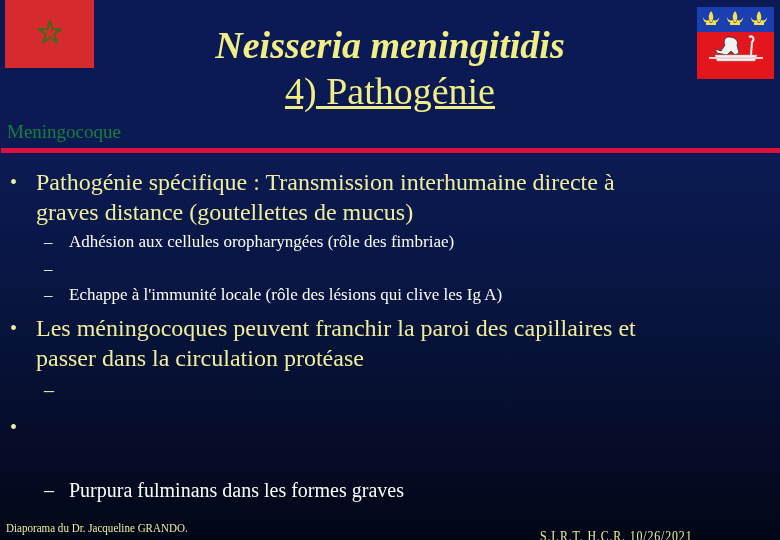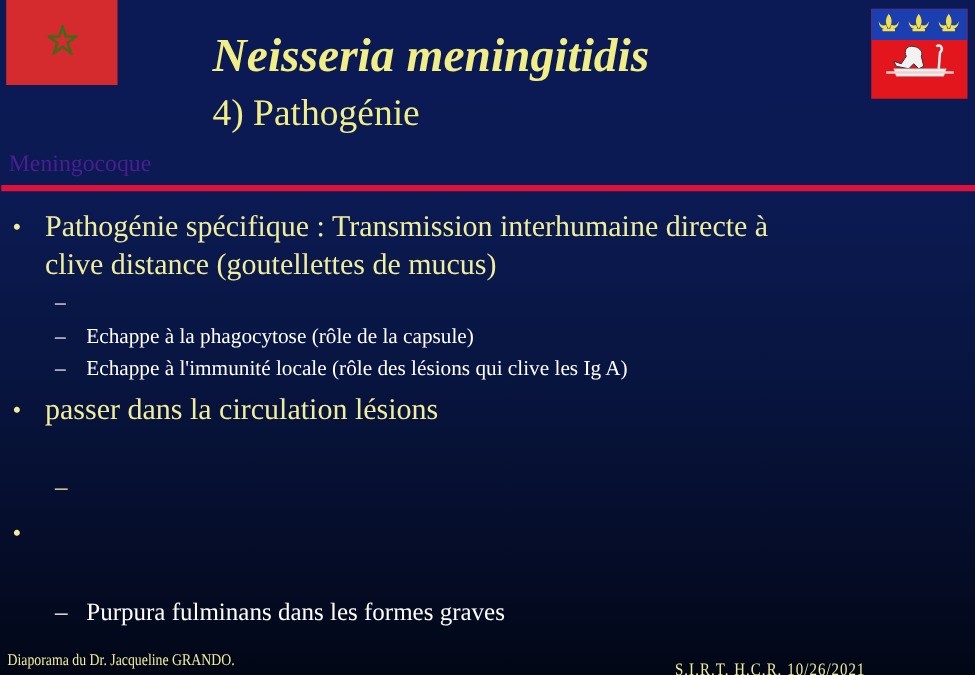--- a/index.html
+++ b/index.html
@@ -13,28 +13,28 @@
       background: #d62b2e;
     }
     .flag-morocco svg { position: absolute; left: 33px; top: 20px; }
     .crest {
       position: absolute; left: 697px; top: 7px; width: 77px; height: 72px;
       background: #e2161c; overflow: hidden;
     }
     .crest .chief { position: absolute; left: 0; top: 0; width: 100%; height: 25px; background: #1b3fb0; }
     .crest svg { position: absolute; left: 0; top: 0; }
     .subject {
-      position: absolute; left: 7px; top: 121px; font-size: 19px; color: #4c1d95;
+      position: absolute; left: 7px; top: 121px; font-size: 19px; color: #15803d;
     }
     .title {
-      position: absolute; left: 170px; top: 22px; width: 440px; text-align: left;
+      position: absolute; left: 170px; top: 22px; width: 440px; text-align: center;
       color: #f0ee84; line-height: 46px;
     }
     .title .t1 { font-style: italic; font-weight: bold; font-size: 38px; display: block; }
-    .title .t2 { font-size: 30px; display: block; }
+    .title .t2 { font-size: 38px; display: block; text-decoration: underline; }
     .rule {
       position: absolute; left: 1px; top: 148px; width: 779px; height: 5px; background: #dc123c;
     }
     .content { position: absolute; left: 0; top: 165px; width: 780px; }
     .b1 {
       position: absolute; left: 36px; width: 720px; font-size: 24px; color: #f0ee9a; line-height: 30px;
     }
     .b1 .dot {
       position: absolute; left: -26px; top: 0; font-size: 20px; color: #f0ee9a;
     }
@@ -95,37 +95,38 @@
   <span class="t2">4) Pathogénie</span>
 </div>
 
 <div class="rule"></div>
 
 <div class="content">
 
   <div class="b1" style="top:2px;">
     <span class="dot">•</span>
     <div>Pathogénie spécifique : Transmission interhumaine directe à</div>
-    <div>clive distance (goutellettes de mucus)</div>
+    <div>graves distance (goutellettes de mucus)</div>
   </div>
   <div class="b2" style="top:67px;">
     <span class="dash">–</span>
+    <span>Adhésion aux cellules oropharyngées (rôle des fimbriae)</span>
   </div>
   <div class="b2" style="top:94px;">
     <span class="dash">–</span>
-    <span>Echappe à la phagocytose (rôle de la capsule)</span>
   </div>
   <div class="b2" style="top:120px;">
     <span class="dash">–</span>
     <span>Echappe à l'immunité locale (rôle des lésions qui clive les Ig A)</span>
   </div>
 
   <div class="b1" style="top:148px;">
     <span class="dot">•</span>
-    <div>passer dans la circulation lésions</div>
+    <div>Les méningocoques peuvent franchir la paroi des capillaires et</div>
+    <div>passer dans la circulation protéase</div>
   </div>
   <div class="b2 yellow" style="top:215px;">
     <span class="dash">–</span>
   </div>
 
   <div class="b1" style="top:247px;">
     <span class="dot">•</span>
   </div>
   <div class="b2" style="top:315px; font-size:20px;">
     <span class="dash">–</span>

